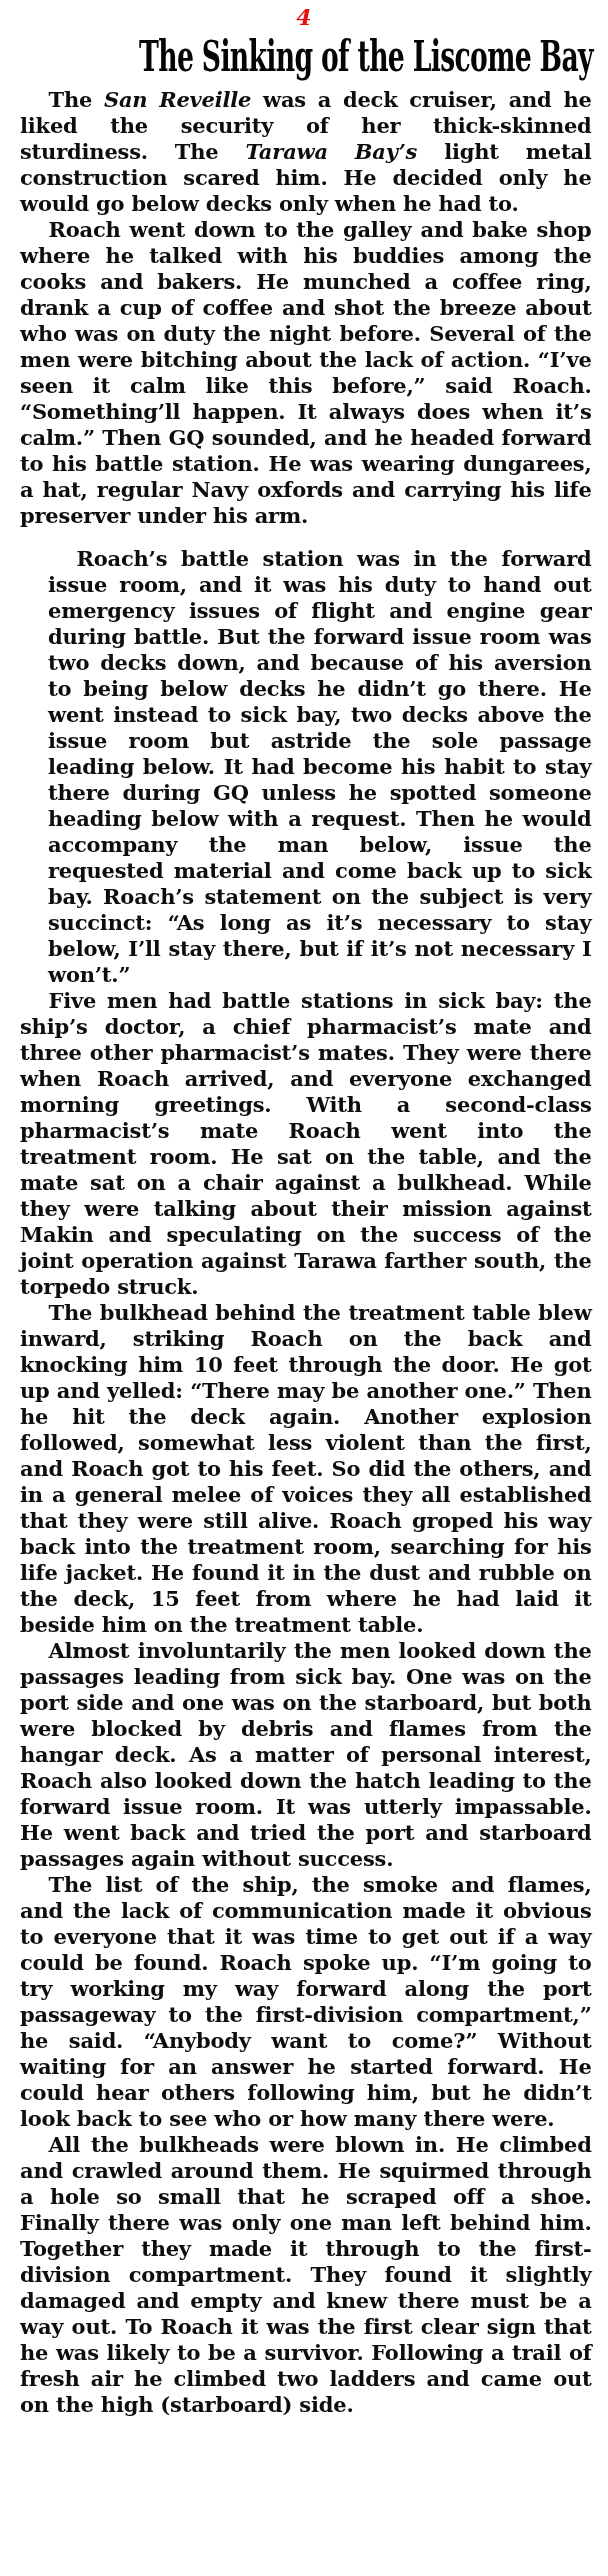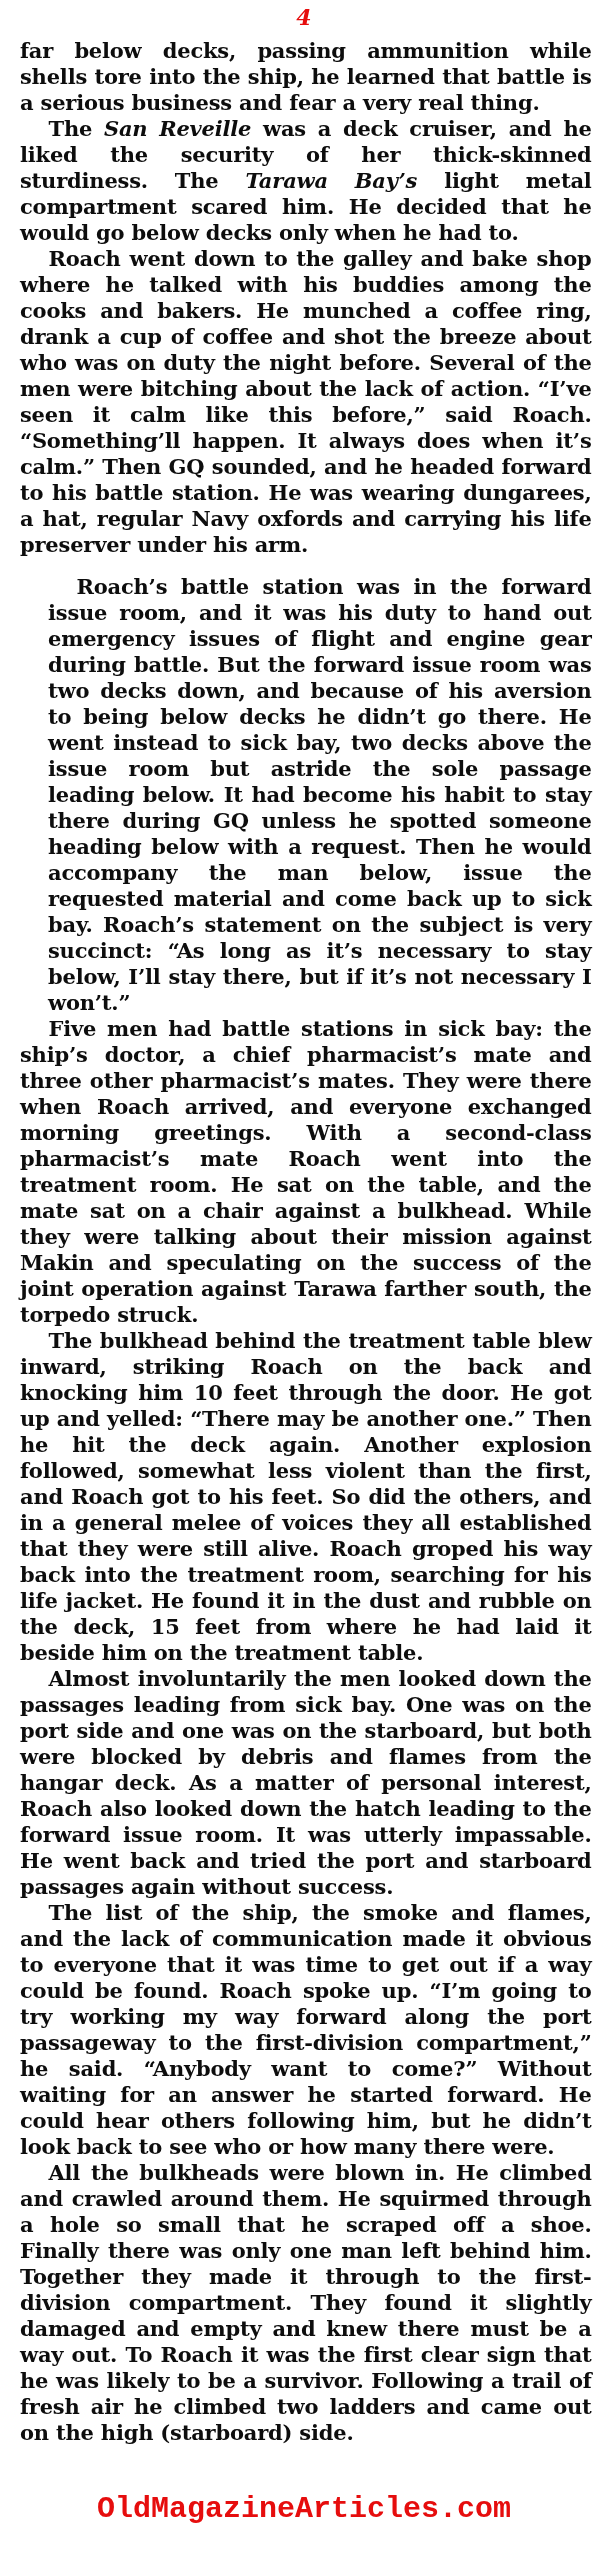--- a/index.html
+++ b/index.html
@@ -78,28 +78,29 @@
     font-size: 30px;
     letter-spacing: 0px;
   }
 </style>
 </head>
 <body>
 
 <div class="page" style="background: rgb(255, 255, 255); color: rgb(13, 13, 13);">
   <div class="page-number accent" style="color: rgb(230, 13, 13);">4</div>
 
+  <div class="title-wrap">
+    <span class="title-inner">The Sinking of the Liscome Bay</span>
+  </div>
 
   <div class="article-body">
-      <p class="no-indent"><span>far below decks, passing ammunition while shells tore into the ship, he learned that battle is a serious business and fear a very real thing.</span></p>
-      <p class="indent"><span>The </span><span class="italic">San Reveille</span><span> was a deck cruiser, and he liked the security of her thick-skinned sturdiness. The </span><span class="italic">Tarawa Bay’s</span><span> light metal compartment scared him. He decided that he would go below decks only when he had to.</span></p>
+      <p class="indent"><span>The </span><span class="italic">San Reveille</span><span> was a deck cruiser, and he liked the security of her thick-skinned sturdiness. The </span><span class="italic">Tarawa Bay’s</span><span> light metal construction scared him. He decided only he would go below decks only when he had to.</span></p>
       <p class="indent"><span>Roach went down to the galley and bake shop where he talked with his buddies among the cooks and bakers. He munched a coffee ring, drank a cup of coffee and shot the breeze about who was on duty the night before. Several of the men were bitching about the lack of action. “I’ve seen it calm like this before,” said Roach. “Something’ll happen. It always does when it’s calm.” Then GQ sounded, and he headed forward to his battle station. He was wearing dungarees, a hat, regular Navy oxfords and carrying his life preserver under his arm.</span></p>
       <p class="indent section-break"><span>Roach’s battle station was in the forward issue room, and it was his duty to hand out emergency issues of flight and engine gear during battle. But the forward issue room was two decks down, and because of his aversion to being below decks he didn’t go there. He went instead to sick bay, two decks above the issue room but astride the sole passage leading below. It had become his habit to stay there during GQ unless he spotted someone heading below with a request. Then he would accompany the man below, issue the requested material and come back up to sick bay. Roach’s statement on the subject is very succinct: “As long as it’s necessary to stay below, I’ll stay there, but if it’s not necessary I won’t.”</span></p>
       <p class="indent"><span>Five men had battle stations in sick bay: the ship’s doctor, a chief pharmacist’s mate and three other pharmacist’s mates. They were there when Roach arrived, and everyone exchanged morning greetings. With a second-class pharmacist’s mate Roach went into the treatment room. He sat on the table, and the mate sat on a chair against a bulkhead. While they were talking about their mission against Makin and speculating on the success of the joint operation against Tarawa farther south, the torpedo struck.</span></p>
       <p class="indent"><span>The bulkhead behind the treatment table blew inward, striking Roach on the back and knocking him 10 feet through the door. He got up and yelled: “There may be another one.” Then he hit the deck again. Another explosion followed, somewhat less violent than the first, and Roach got to his feet. So did the others, and in a general melee of voices they all established that they were still alive. Roach groped his way back into the treatment room, searching for his life jacket. He found it in the dust and rubble on the deck, 15 feet from where he had laid it beside him on the treatment table.</span></p>
       <p class="indent"><span>Almost involuntarily the men looked down the passages leading from sick bay. One was on the port side and one was on the starboard, but both were blocked by debris and flames from the hangar deck. As a matter of personal interest, Roach also looked down the hatch leading to the forward issue room. It was utterly impassable. He went back and tried the port and starboard passages again without success.</span></p>
       <p class="indent"><span>The list of the ship, the smoke and flames, and the lack of communication made it obvious to everyone that it was time to get out if a way could be found. Roach spoke up. “I’m going to try working my way forward along the port passageway to the first-division compartment,” he said. “Anybody want to come?” Without waiting for an answer he started forward. He could hear others following him, but he didn’t look back to see who or how many there were.</span></p>
       <p class="indent"><span>All the bulkheads were blown in. He climbed and crawled around them. He squirmed through a hole so small that he scraped off a shoe. Finally there was only one man left behind him. Together they made it through to the first-division compartment. They found it slightly damaged and empty and knew there must be a way out. To Roach it was the first clear sign that he was likely to be a survivor. Following a trail of fresh air he climbed two ladders and came out on the high (starboard) side.</span></p>
     </div>
 
-  <div class="footer accent" style="color: rgb(230, 13, 13);">OldMagazineArticles.com</div>
 </div>
 
 
 </body></html>

